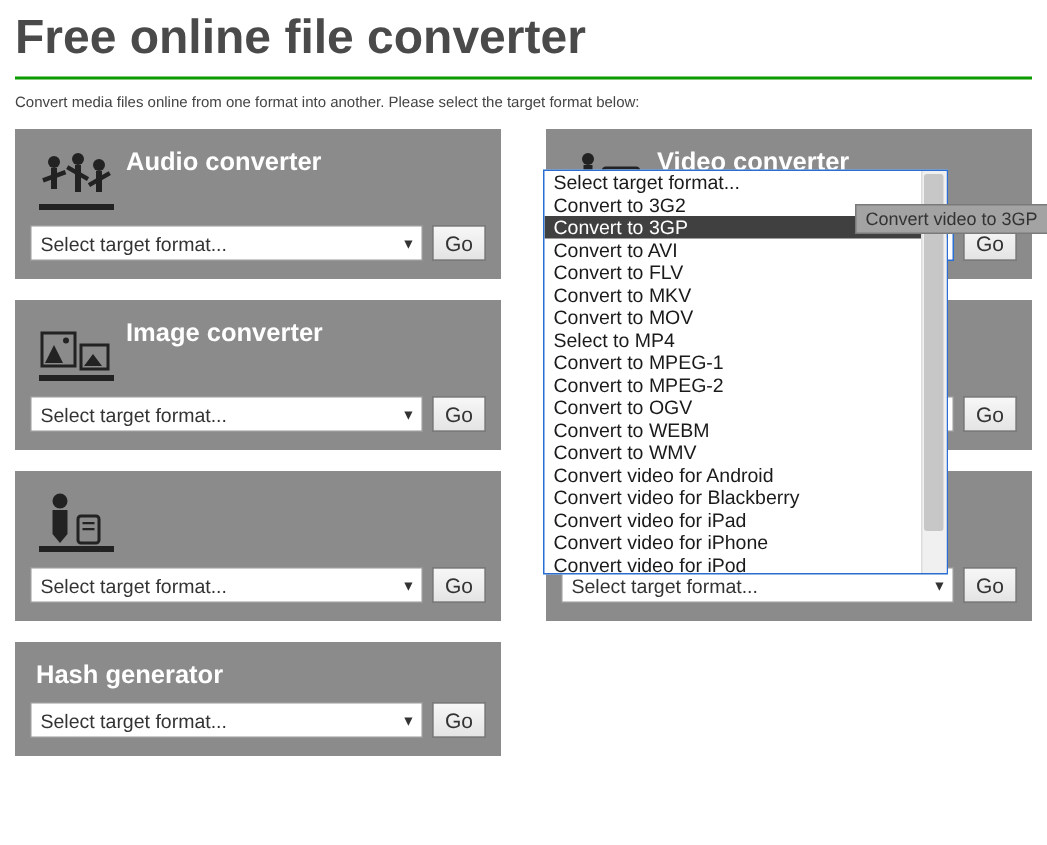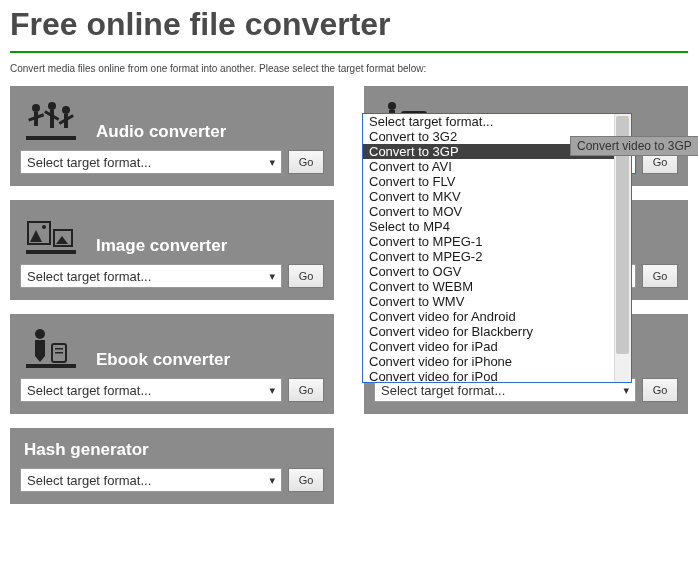--- a/index.html
+++ b/index.html
@@ -38,22 +38,22 @@
     display: flex;
     flex-direction: column;
     gap: 14px;
   }
   .card {
     background: #8b8b8b;
     padding: 8px 10px 12px 10px;
   }
   .card-head {
     display: flex;
-    align-items: flex-end;
-    gap: 18px;
+    align-items: flex-start;
+    gap: 6px;
     padding: 4px 0 8px 4px;
   }
   .card-head .icon {
     width: 54px;
     height: 44px;
     flex: none;
   }
   .card-head .title {
     color: #fff;
     font-weight: bold;
@@ -83,21 +83,21 @@
     position: absolute;
     right: 6px;
     color: #333;
     font-size: 11px;
   }
   .go {
     width: 36px;
     height: 24px;
     border: 1px solid #7a7a7a;
     background: linear-gradient(#f7f7f7, #e4e4e4);
-    font-size: 11px;
+    font-size: 14px;
     color: #333;
     display: flex;
     align-items: center;
     justify-content: center;
     cursor: pointer;
   }
   
   .dropdown {
     position: absolute;
     left: 352px;
@@ -222,21 +222,20 @@
               <g fill="#222">
                 <circle cx="16" cy="8" r="5"></circle>
                 <path d="M11 14 h10 v16 l-5 6 -5 -6 z"></path>
                 <rect x="28" y="18" width="14" height="18" rx="2" fill="none" stroke="#222" stroke-width="2"></rect>
                 <rect x="31" y="22" width="8" height="1.5"></rect>
                 <rect x="31" y="26" width="8" height="1.5"></rect>
                 <rect x="2" y="38" width="50" height="4"></rect>
               </g>
             </svg>
         </span>
-        <span class="title">Ebook converter</span>
       </div>
       <div class="card-row">
         <div class="sel">Select target format...</div>
         <div class="go">Go</div>
       </div>
     </div>
 
     <div class="card">
       <div class="card-head">
         <span class="title">Hash generator</span>

